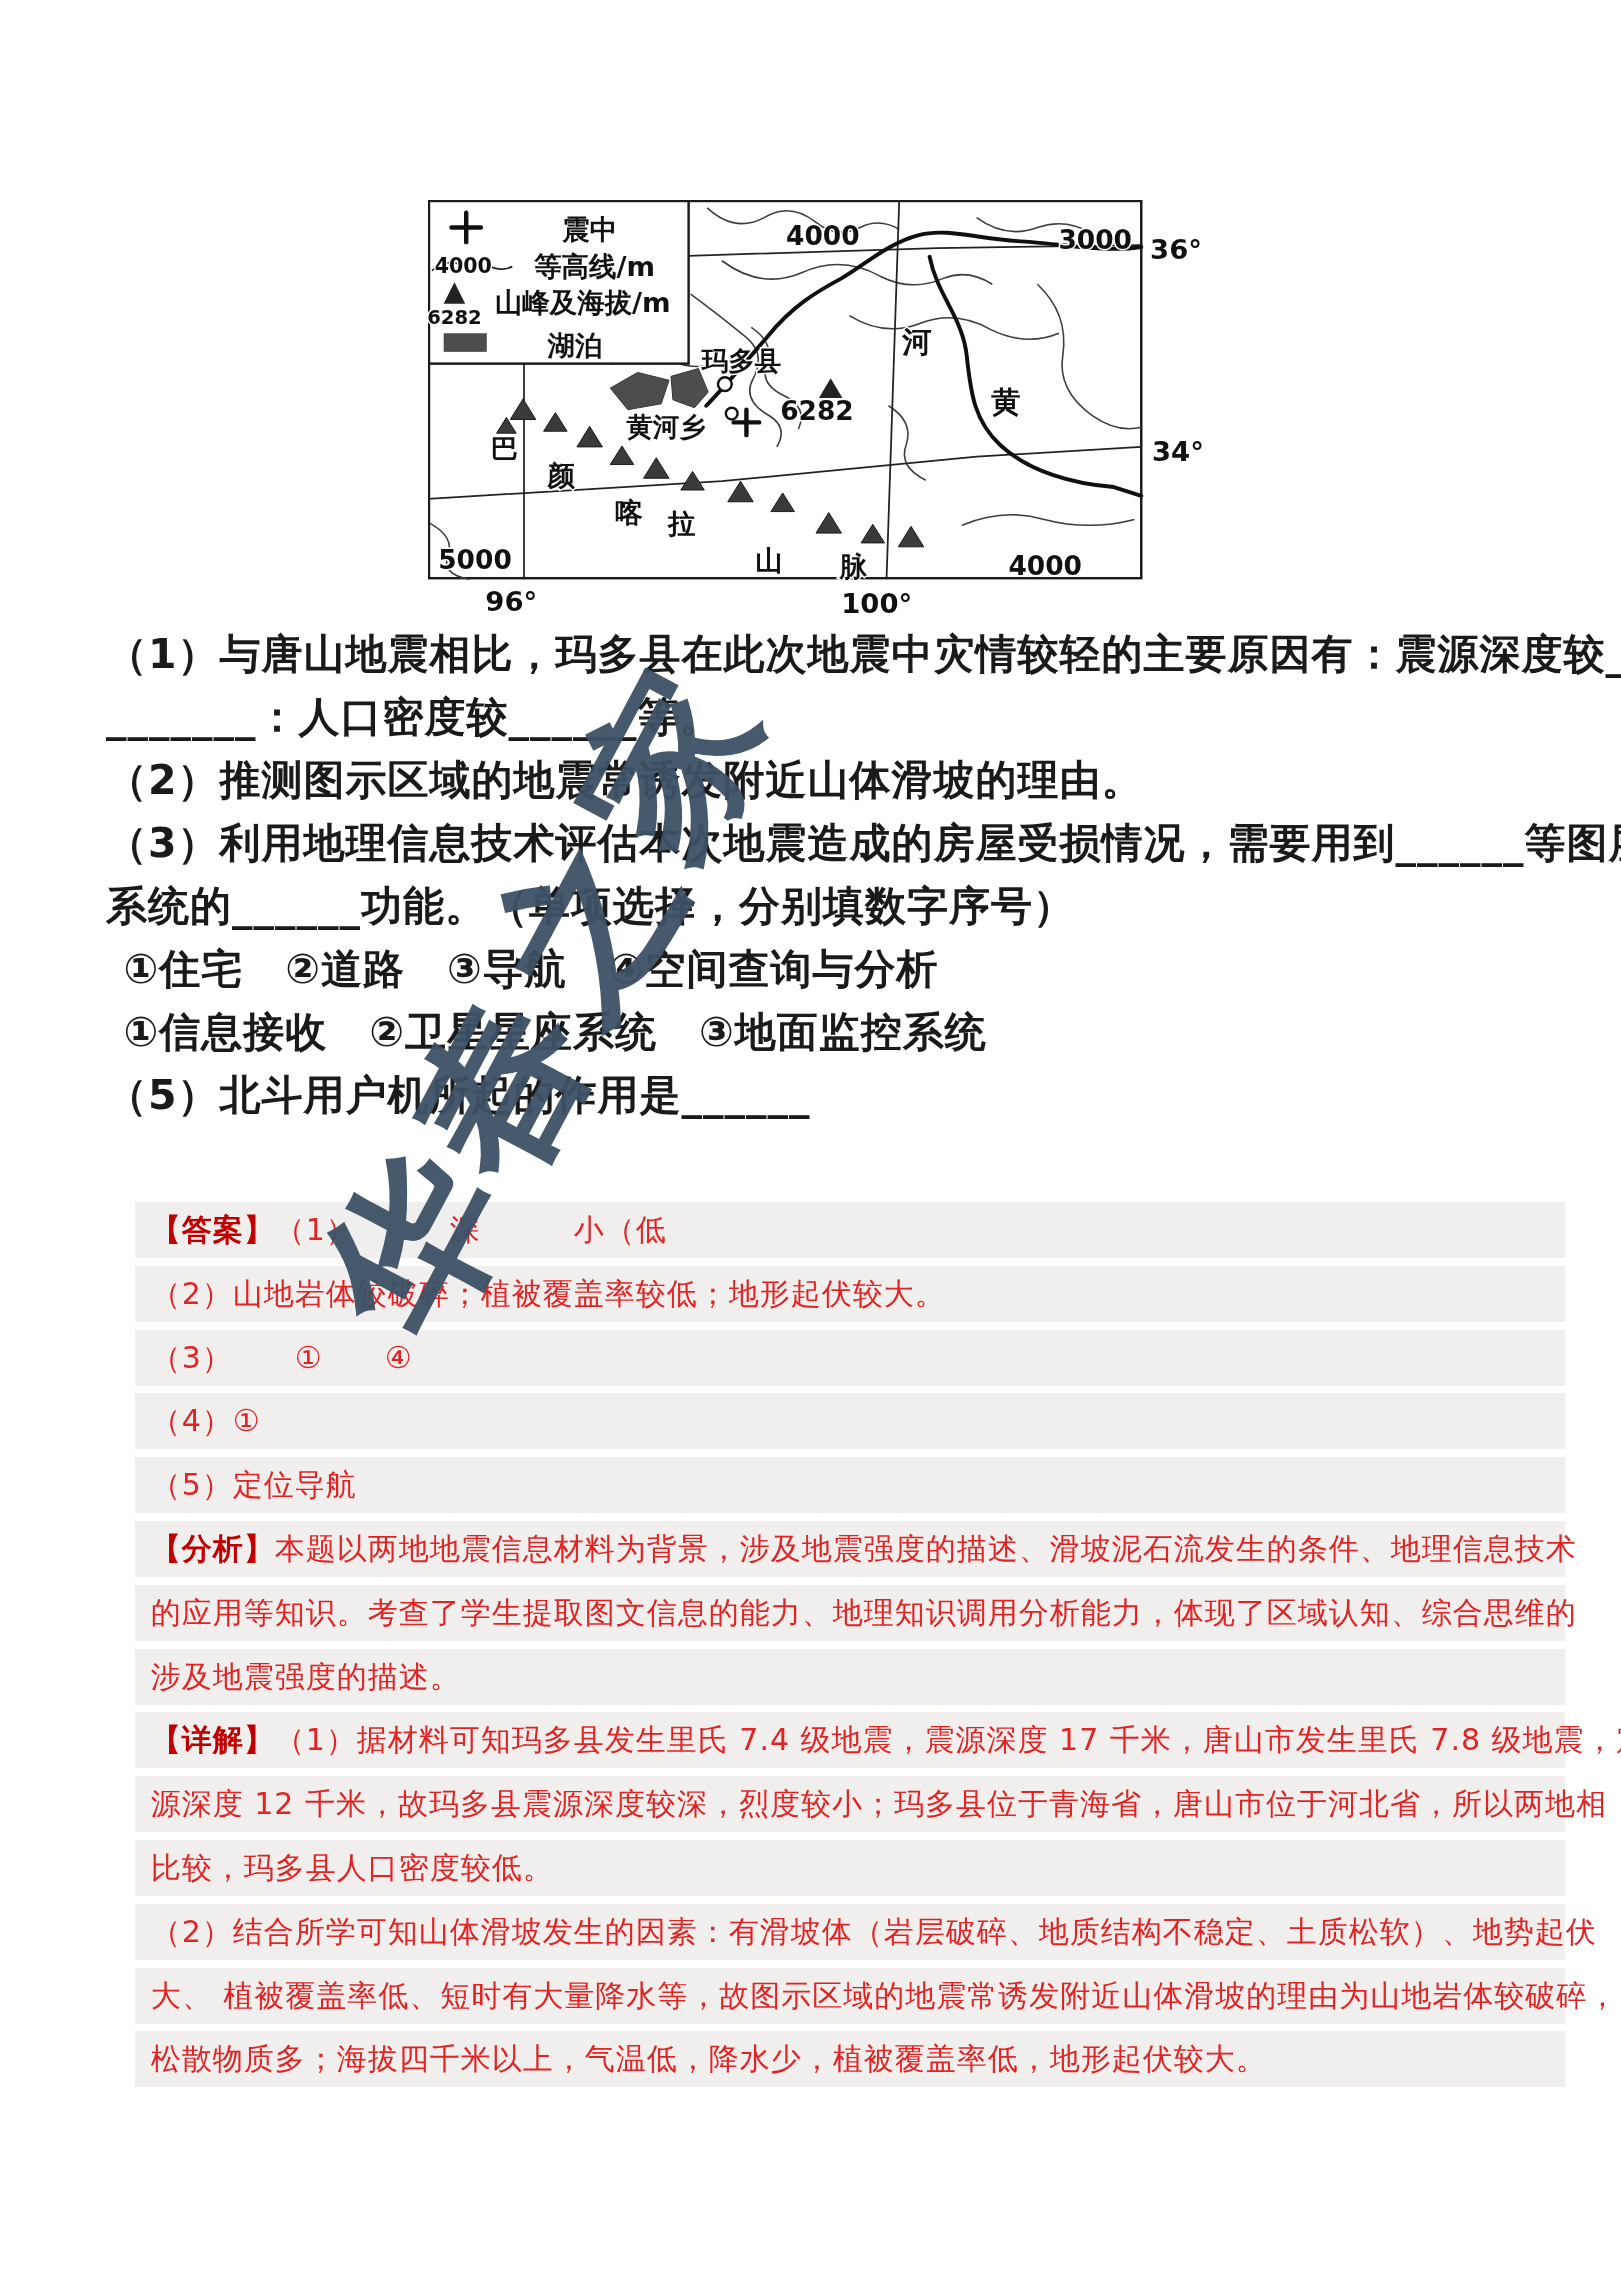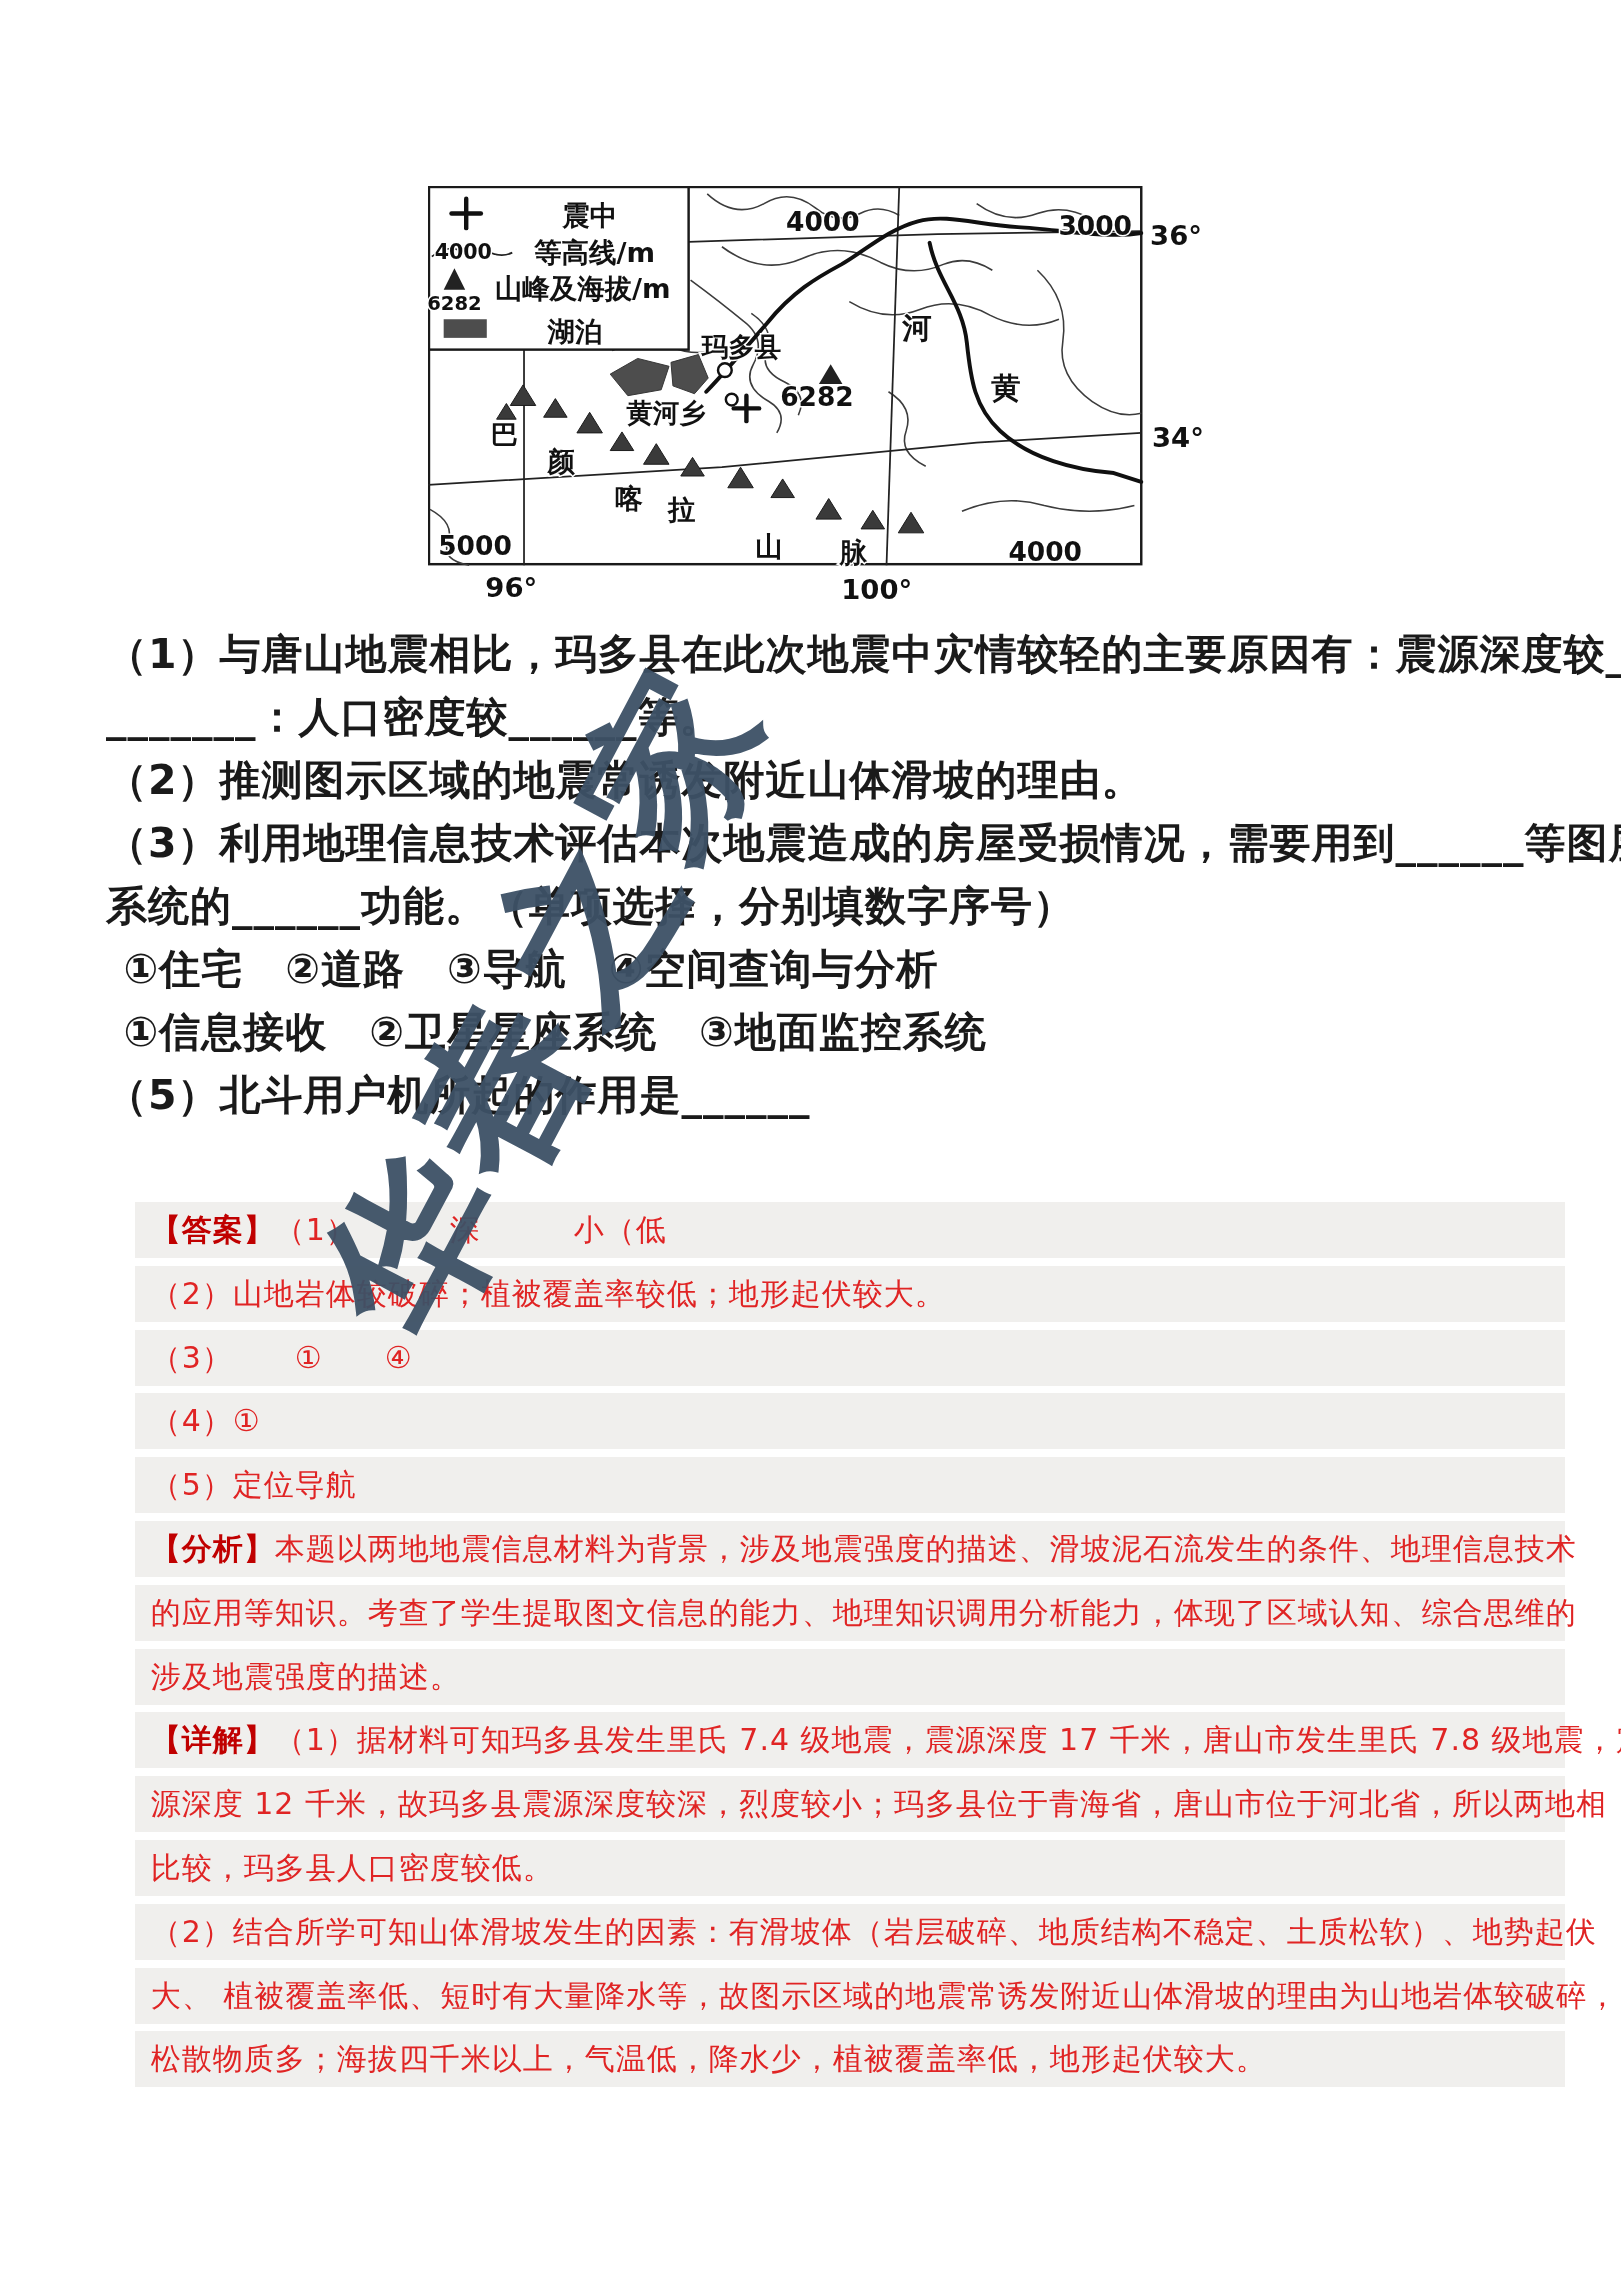--- a/index.html
+++ b/index.html
@@ -2,21 +2,21 @@
 <html><head>
 <meta charset="utf-8">
 <style>
   html,body{margin:0;padding:0;}
   body{
     width:1621px;height:2294px;position:relative;background:#ffffff;
     font-family:"DejaVu Sans","Liberation Sans",sans-serif;
     overflow:hidden;
   }
   
-  .map-wrap{position:absolute;left:428px;top:186px;width:774px;height:436px;}
+  .map-wrap{position:absolute;left:428px;top:200px;width:774px;height:436px;}
   .map-wrap svg{display:block;}
   .map-wrap text{fill:#111;font-weight:700;paint-order:stroke;stroke:#ffffff;stroke-width:3px;}
   
   .questions{position:absolute;left:106px;top:623px;width:1431px;color:#1a1a1a;}
   .q-line{height:63px;line-height:63px;font-size:41px;font-weight:600;white-space:nowrap;letter-spacing:1px;}
   .q-line.indent{padding-left:17.6px;}
   
   .answers{position:absolute;left:135px;top:1202px;width:1430px;}
   .a-row{
     background:#f0efed;height:56px;line-height:56px;margin-bottom:7.8px;

